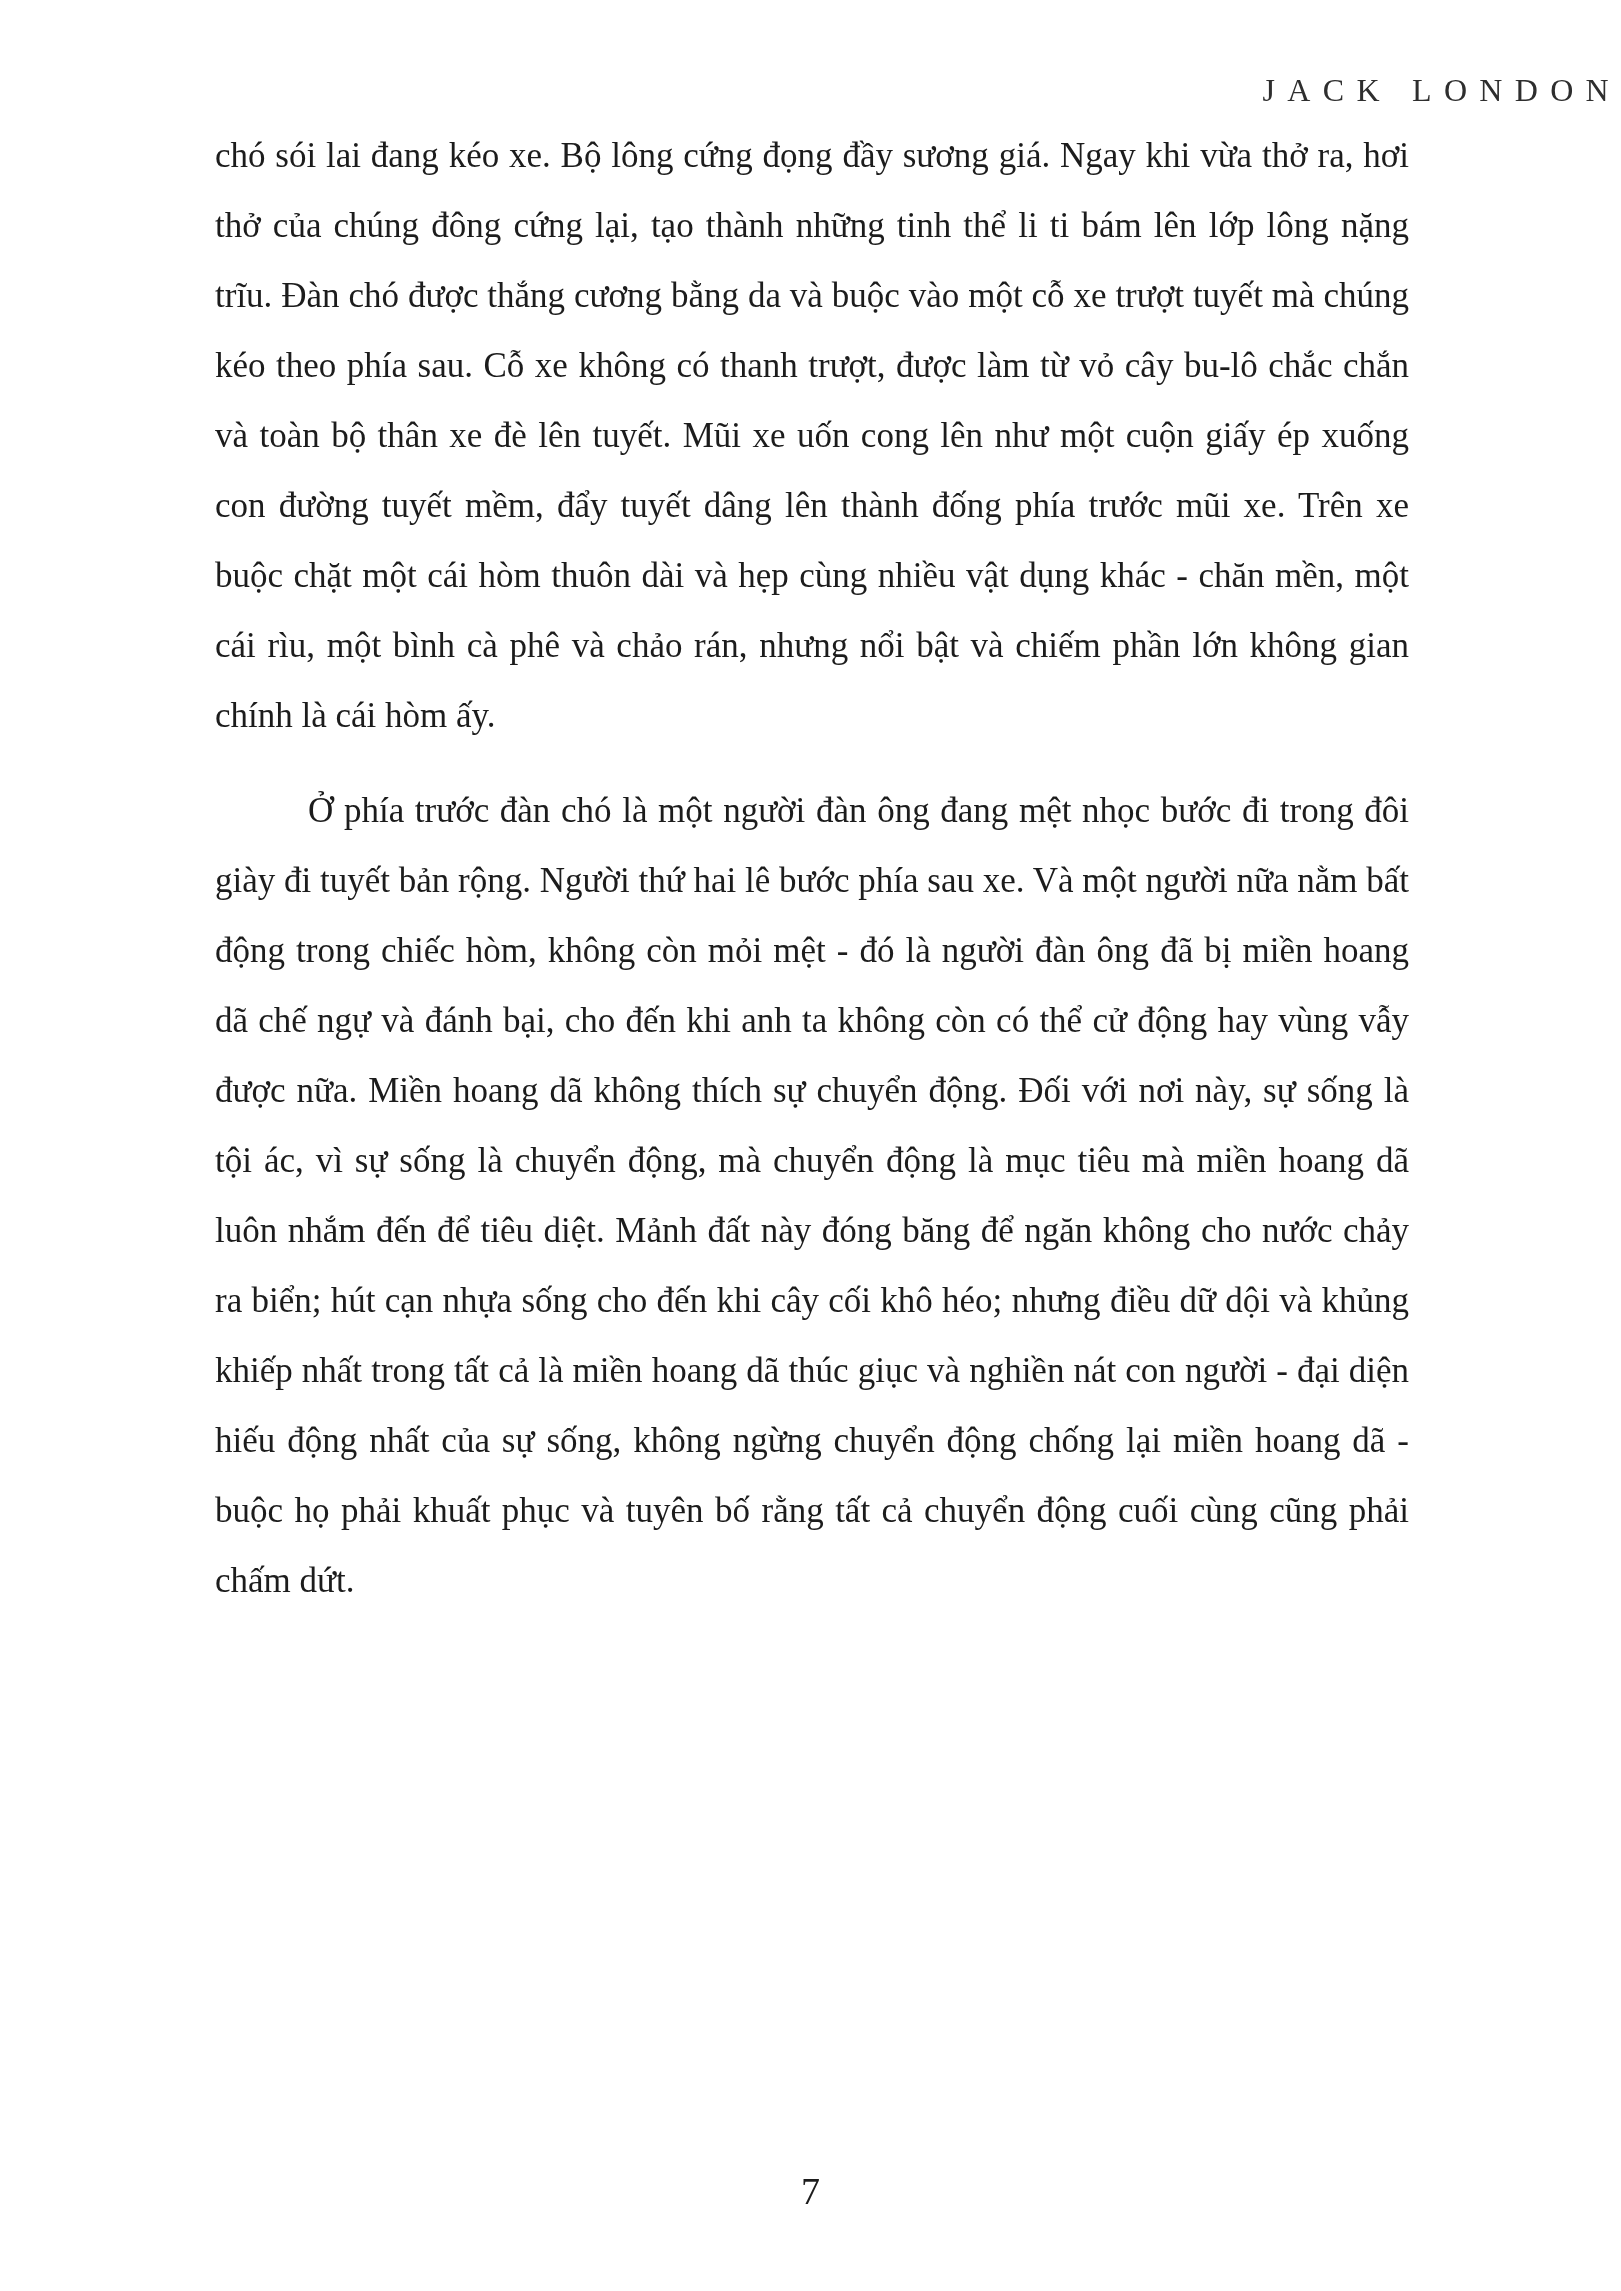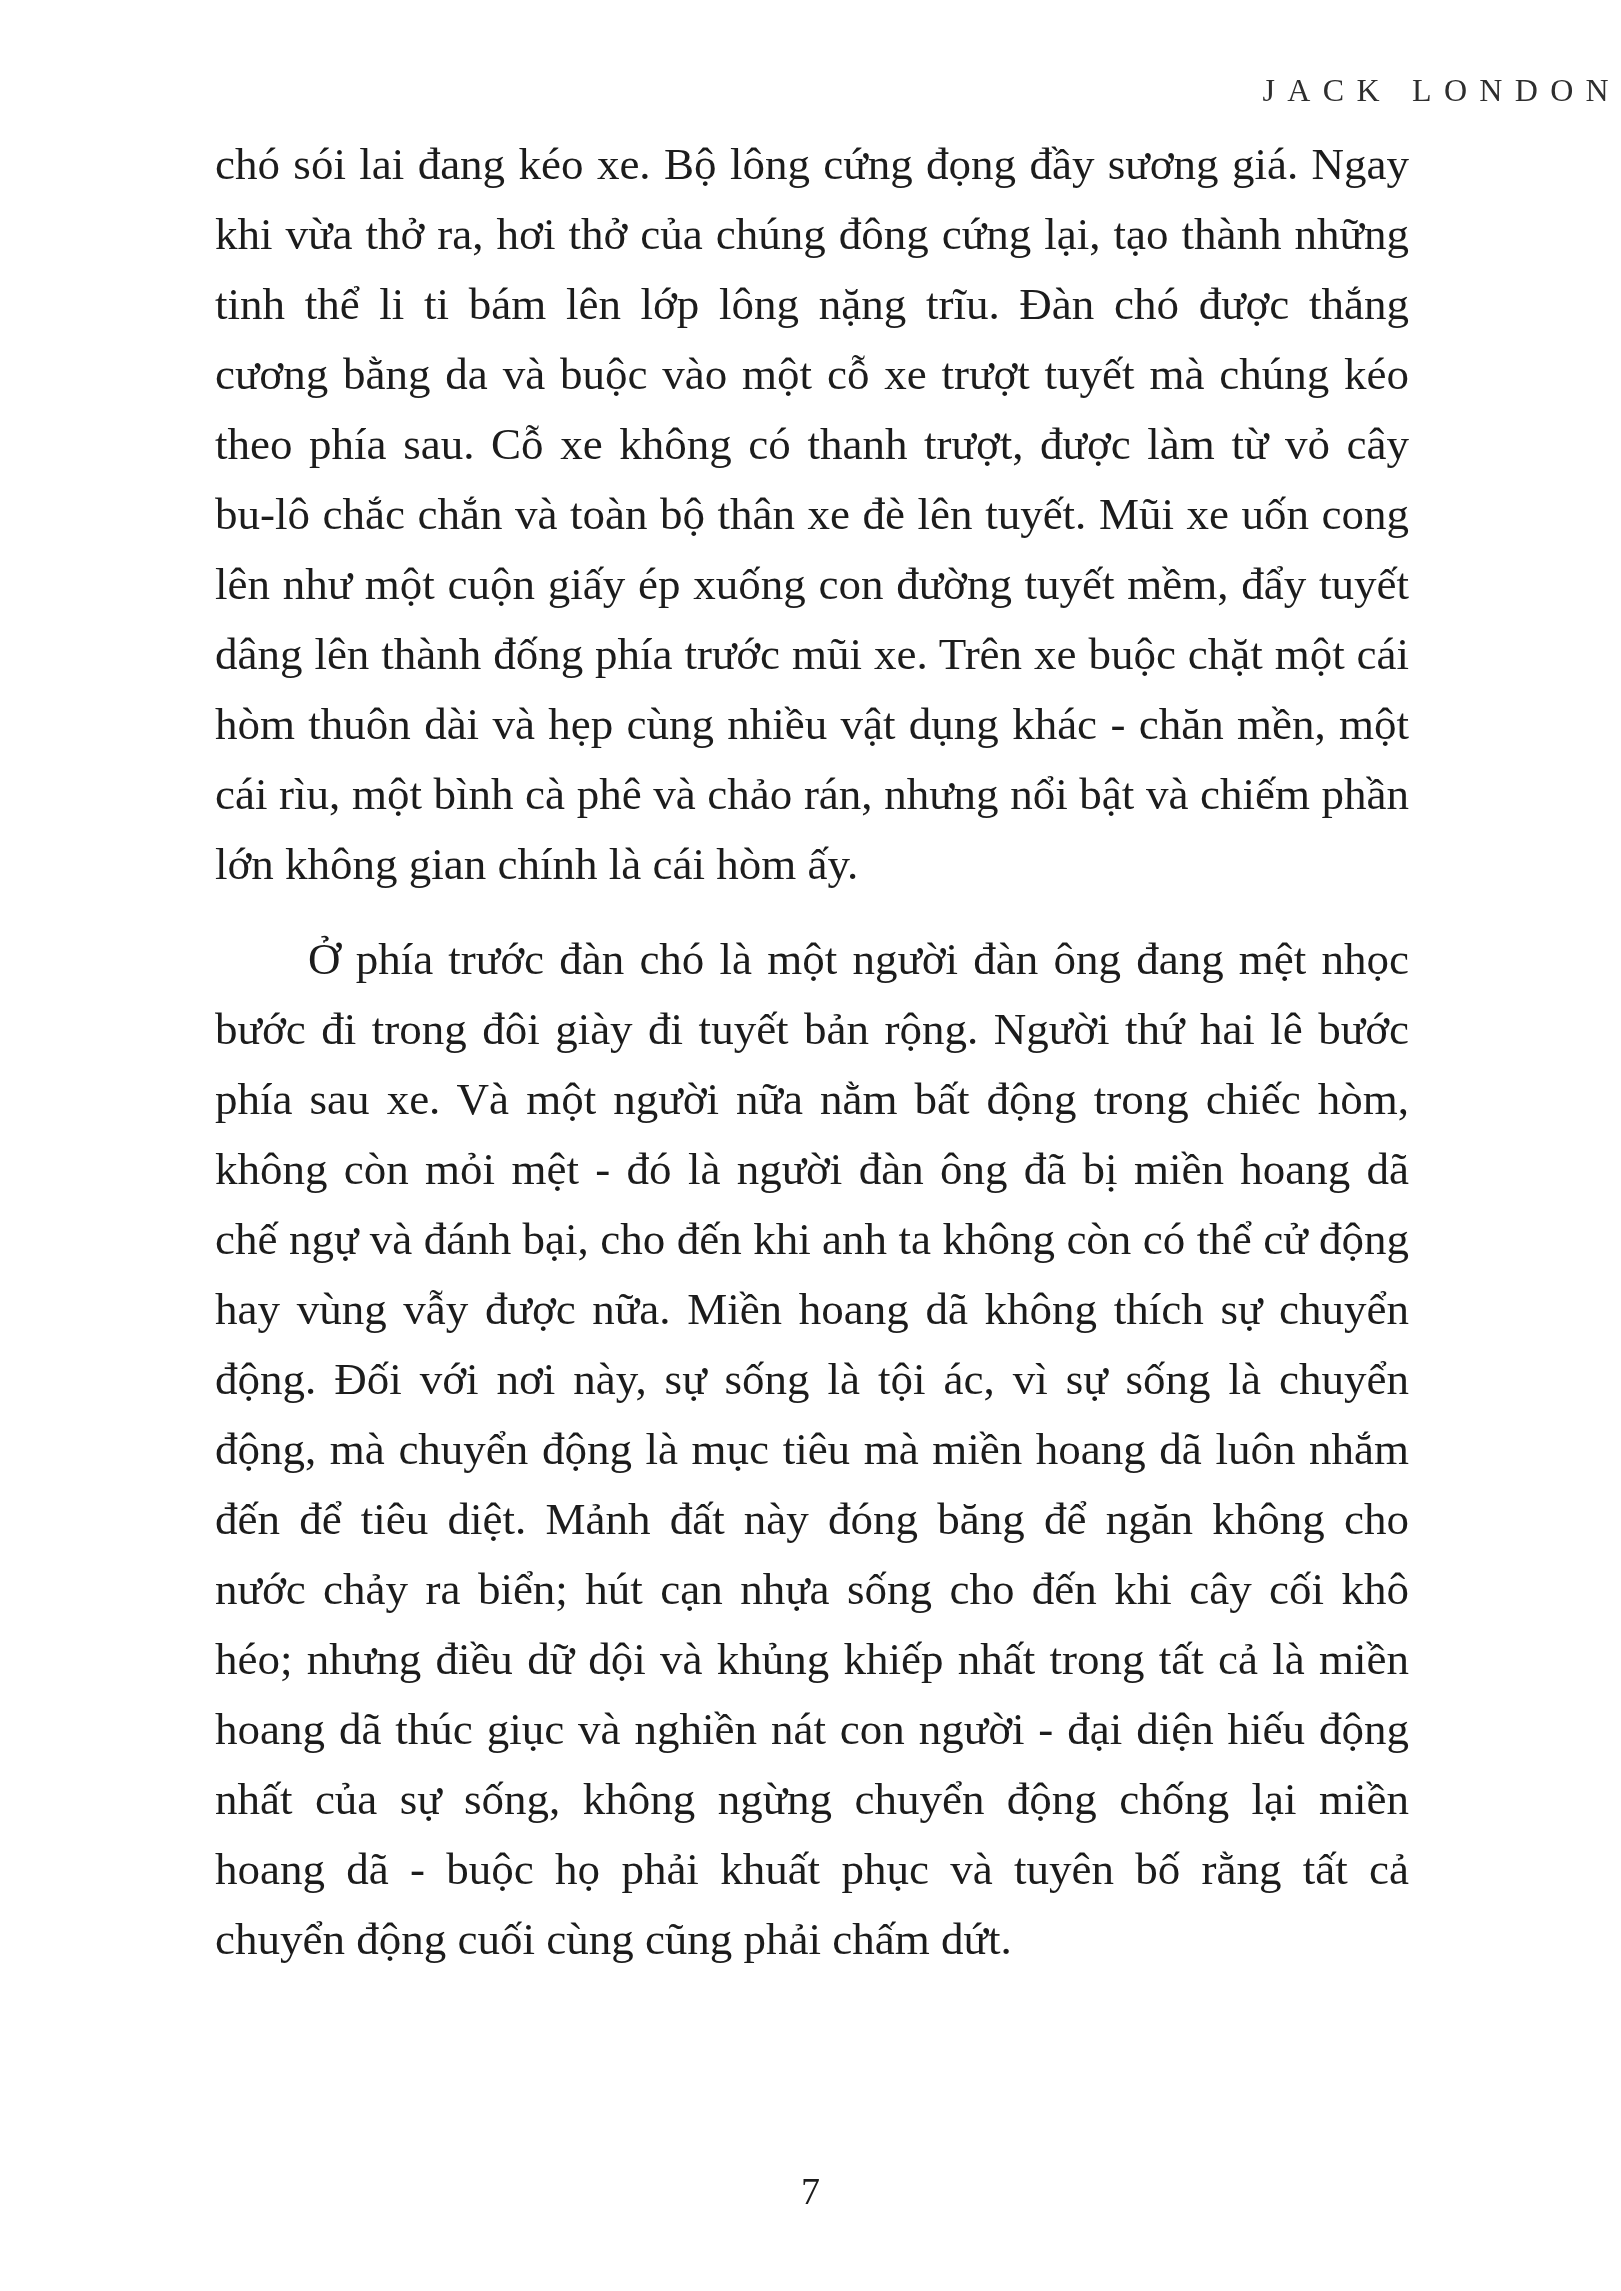--- a/index.html
+++ b/index.html
@@ -26,24 +26,24 @@
     left: 0;
     width: 100%;
     text-align: right;
     font-size: 32px;
     letter-spacing: 12.3px;
     color: #2e2e2e;
     text-indent: 12.3px; 
   }
   .content {
     position: absolute;
-    top: 129px;
+    top: 121px;
     left: 215px;
     width: 1194px;
-    font-size: 45px;
+    font-size: 35px;
     line-height: 70px;
     text-align: justify;
     color: #1c1c1c;
   }
   .para {
     margin: 0;
     padding: 0;
   }
   .para + .para {
     margin-top: 24.6px;

